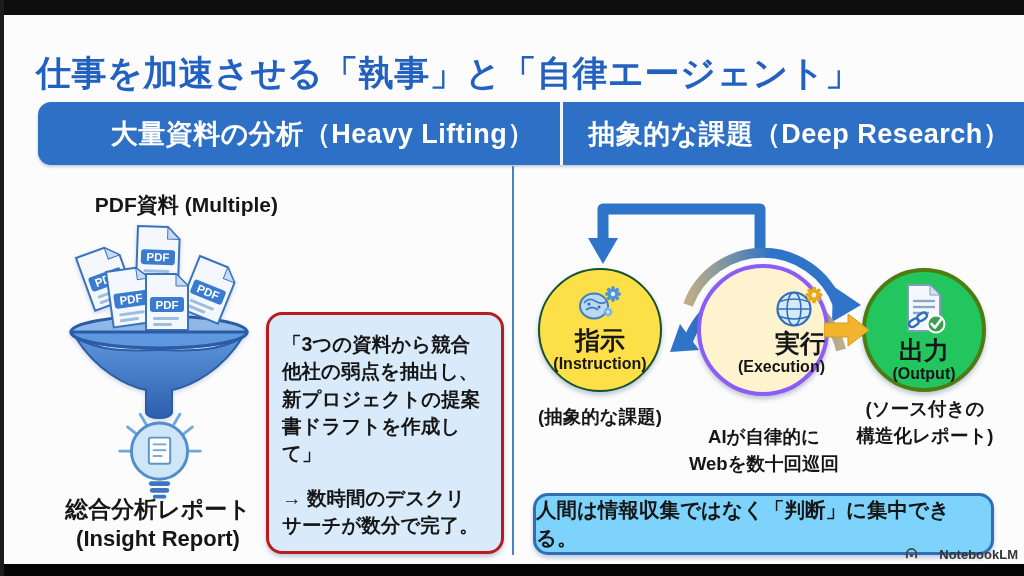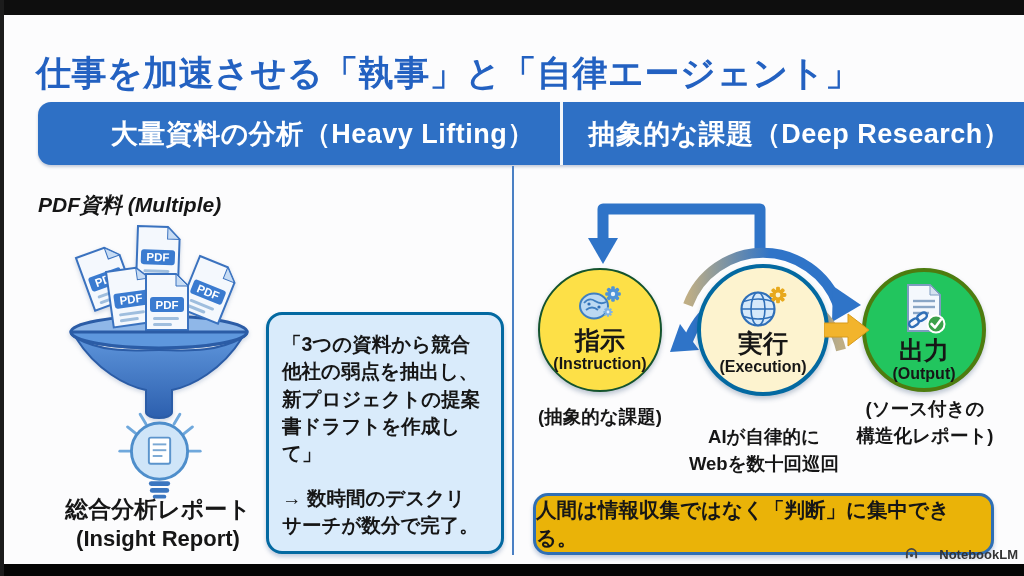--- a/index.html
+++ b/index.html
@@ -28,59 +28,59 @@
     padding-left:48px;
   }
   .band-half{
     flex:1;display:flex;align-items:center;justify-content:center;
     color:#ffffff;font-size:27px;font-weight:800;letter-spacing:.5px;
   }
   .band-sep{width:3px;background:#f3f7fb;margin:0;}
 
   .vrule{left:512px;top:166px;width:2px;height:389px;background:#4a80c4;}
 
-  .input-label{left:38px;top:191px;width:240px;text-align:left;font-size:21px;font-weight:800;font-style:italic;}
+  .input-label{left:38px;top:191px;width:240px;text-align:right;font-size:21px;font-weight:800;}
   .funnel-wrap{left:62px;top:222px;width:200px;height:205px;filter:drop-shadow(0 2px 2px rgba(20,60,120,.20));}
   .bulb-wrap{left:114px;top:406px;width:92px;height:100px;}
   .result-label{left:28px;top:495px;width:260px;text-align:center;font-weight:800;line-height:1.3;}
   .result-ja{font-size:23px;display:block;}
   .result-en{font-size:22px;display:block;}
 
   .description{left:277px;top:193px;width:230px;font-size:22.5px;font-weight:800;line-height:1.5;}
 
   .quote-box{
     left:266px;top:312px;width:238px;height:242px;box-sizing:border-box;
-    background:#d9ebfb;border:3px solid #0369a1;border-radius:16px;
+    background:#d9ebfb;border:3px solid #b91c1c;border-radius:16px;
     padding:16px 13px;box-shadow:0 3px 4px rgba(40,80,140,.28);
   }
   .quote-text{font-size:19.5px;font-weight:800;line-height:1.4;}
   .quote-result{font-size:19.5px;font-weight:800;line-height:1.38;margin-top:18px;}
 
   .node{
     border-radius:50%;box-sizing:border-box;display:flex;flex-direction:column;
     align-items:center;text-align:center;box-shadow:0 3px 5px rgba(40,70,110,.30);
   }
   .node-instruction{left:538px;top:268px;width:124px;height:124px;background:#fde047;border:2px solid #14532d;padding-top:13px;}
-  .node-execution{left:697px;top:264px;width:132px;height:132px;background:#fdf3cf;border:4px solid #0369a1;padding-top:16px;z-index:3;}
+  .node-execution{left:697px;top:264px;width:132px;height:132px;background:#fdf3cf;border:4px solid #8b5cf6;padding-top:16px;z-index:3;align-items:flex-end;}
   .node-output{left:862px;top:268px;width:124px;height:124px;background:#22c55e;border:4px solid #4d7c0f;padding-top:11px;}
   .node-ja{font-size:25px;font-weight:800;line-height:1.1;margin-top:2px;}
   .node-en{font-size:16px;font-weight:700;line-height:1.1;}
 
   .caption{font-size:18.5px;font-weight:800;text-align:center;line-height:1.45;}
   .cap-instruction{left:518px;top:404px;width:164px;}
   .cap-execution{left:678px;top:424px;width:172px;}
   .cap-output{left:843px;top:396px;width:164px;}
 
   .loop-arrow{left:555px;top:198px;width:260px;height:72px;z-index:1;}
   .cycle-arrows{left:663px;top:232px;width:200px;height:196px;z-index:2;}
   .gold-arrow{left:824px;top:312px;width:46px;height:36px;z-index:4;}
 
   .conclusion-box{
     left:533px;top:493px;width:461px;height:62px;box-sizing:border-box;
-    background:#eab308;border:3px solid #2f6fb5;border-radius:15px;
+    background:#7dd3fc;border:3px solid #2f6fb5;border-radius:15px;
     display:flex;align-items:center;justify-content:center;
     box-shadow:0 3px 4px rgba(40,80,140,.28);
   }
   .conclusion-text{font-size:20.5px;font-weight:800;}
 
   .watermark{left:900px;top:547px;width:118px;display:flex;align-items:center;justify-content:flex-end;gap:21px;}
   .watermark-text{font-size:13px;font-weight:600;color:#333;}
 
   .pdf-t{fill:#ffffff;font-size:11.5px;font-weight:bold;text-anchor:middle;font-family:"Liberation Sans","DejaVu Sans",sans-serif;}
 </style>

